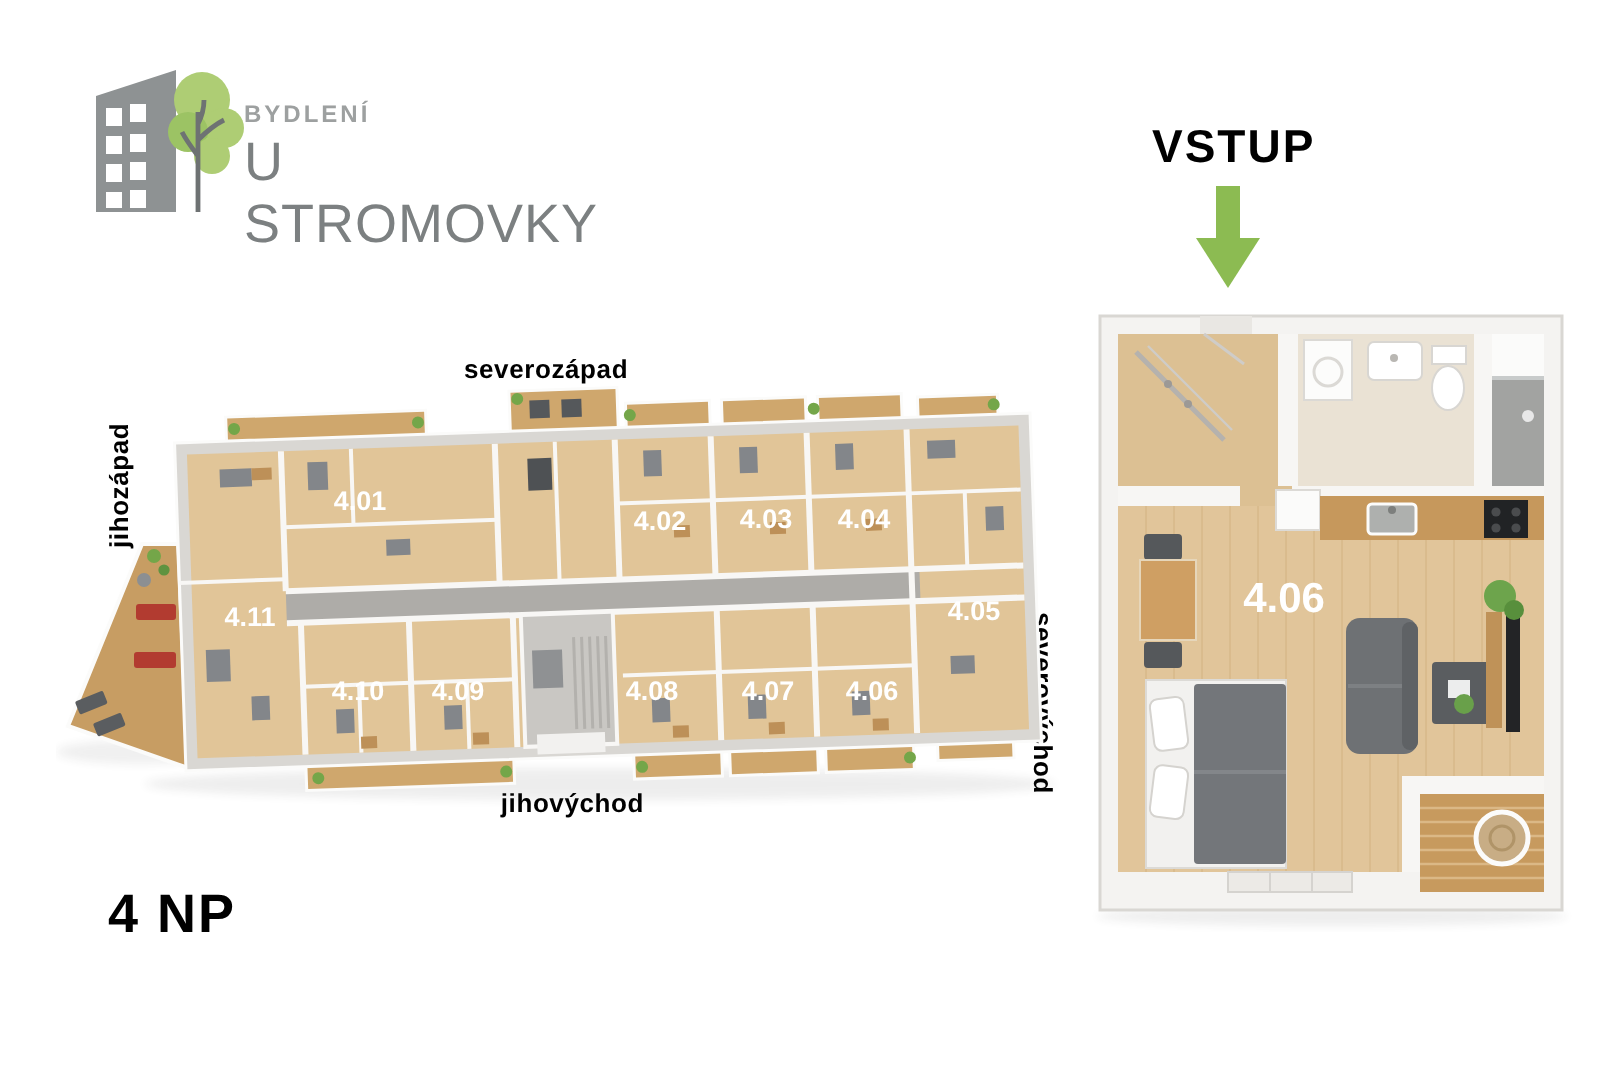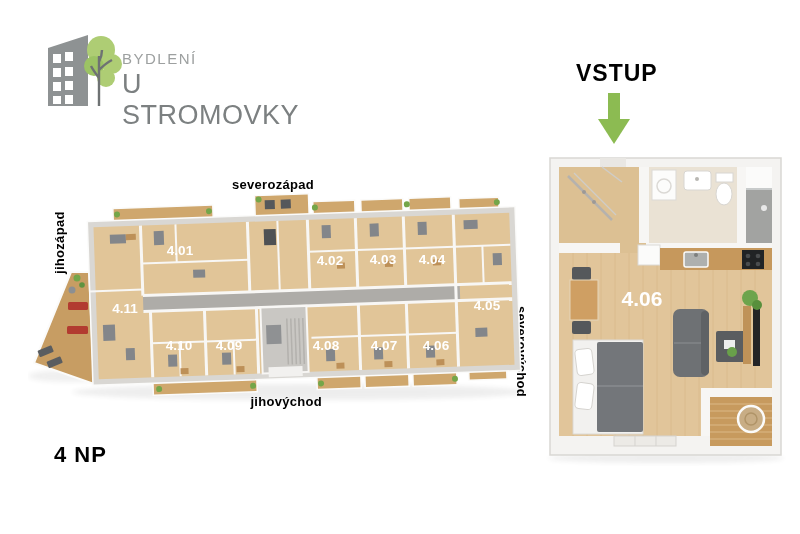--- a/index.html
+++ b/index.html
@@ -1,33 +1,33 @@
 <!DOCTYPE html>
 <html><head>
 <meta charset="utf-8">
 <style>
   html,body{margin:0;padding:0;background:#ffffff;}
   .stage{position:relative;width:800px;height:534px;background:#fff;overflow:hidden;
          font-family:"Liberation Sans","DejaVu Sans",sans-serif;}
   
   .logo{position:absolute;left:44px;top:26px;display:flex;align-items:flex-start;}
   .logo-text{position:absolute;left:78px;top:24px;}
-  .brand-line1{font-size:15px;letter-spacing:1.5px;color:#9da0a0;font-weight:400;}
+  .brand-line1{font-size:12px;letter-spacing:1.5px;color:#9da0a0;font-weight:700;}
   .brand-line2{font-size:27px;letter-spacing:0.5px;color:#7c8081;font-weight:400;margin-top:2px;}
   
   .green{color:#000000;font-weight:700;}
   .vstup{position:absolute;left:576px;top:60px;width:76px;text-align:center;font-size:23px;letter-spacing:1px;}
   .arrow-wrap{position:absolute;left:596px;top:93px;}
   .compass{font-size:13px;letter-spacing:0.3px;}
   .compass-top{position:absolute;left:232px;top:177px;width:90px;text-align:left;}
   .compass-bottom{position:absolute;left:232px;top:394px;width:90px;text-align:right;}
   .compass-left{position:absolute;left:52px;top:190px;height:84px;writing-mode:vertical-rl;
                 transform:rotate(180deg);}
   .compass-right{position:absolute;left:514px;top:306px;height:92px;writing-mode:vertical-rl;}
-  .floor-label{position:absolute;left:54px;top:442px;font-size:22px;letter-spacing:1px;}
+  .floor-label{position:absolute;left:54px;top:442px;font-size:27px;letter-spacing:1px;}
   
   .overview-svg{position:absolute;left:28px;top:168px;}
   .detail-svg{position:absolute;left:544px;top:146px;}
   .apt-label{font-family:"Liberation Sans","DejaVu Sans",sans-serif;font-weight:700;
              font-size:13.5px;fill:#ffffff;text-anchor:middle;}
   .detail-label{font-family:"Liberation Sans","DejaVu Sans",sans-serif;font-weight:700;
                 font-size:21px;fill:#ffffff;text-anchor:middle;}
   .wallline{stroke:#f8f7f5;stroke-width:3;fill:none;}
   .thinwall{stroke:#f8f7f5;stroke-width:2;fill:none;}
 </style>

